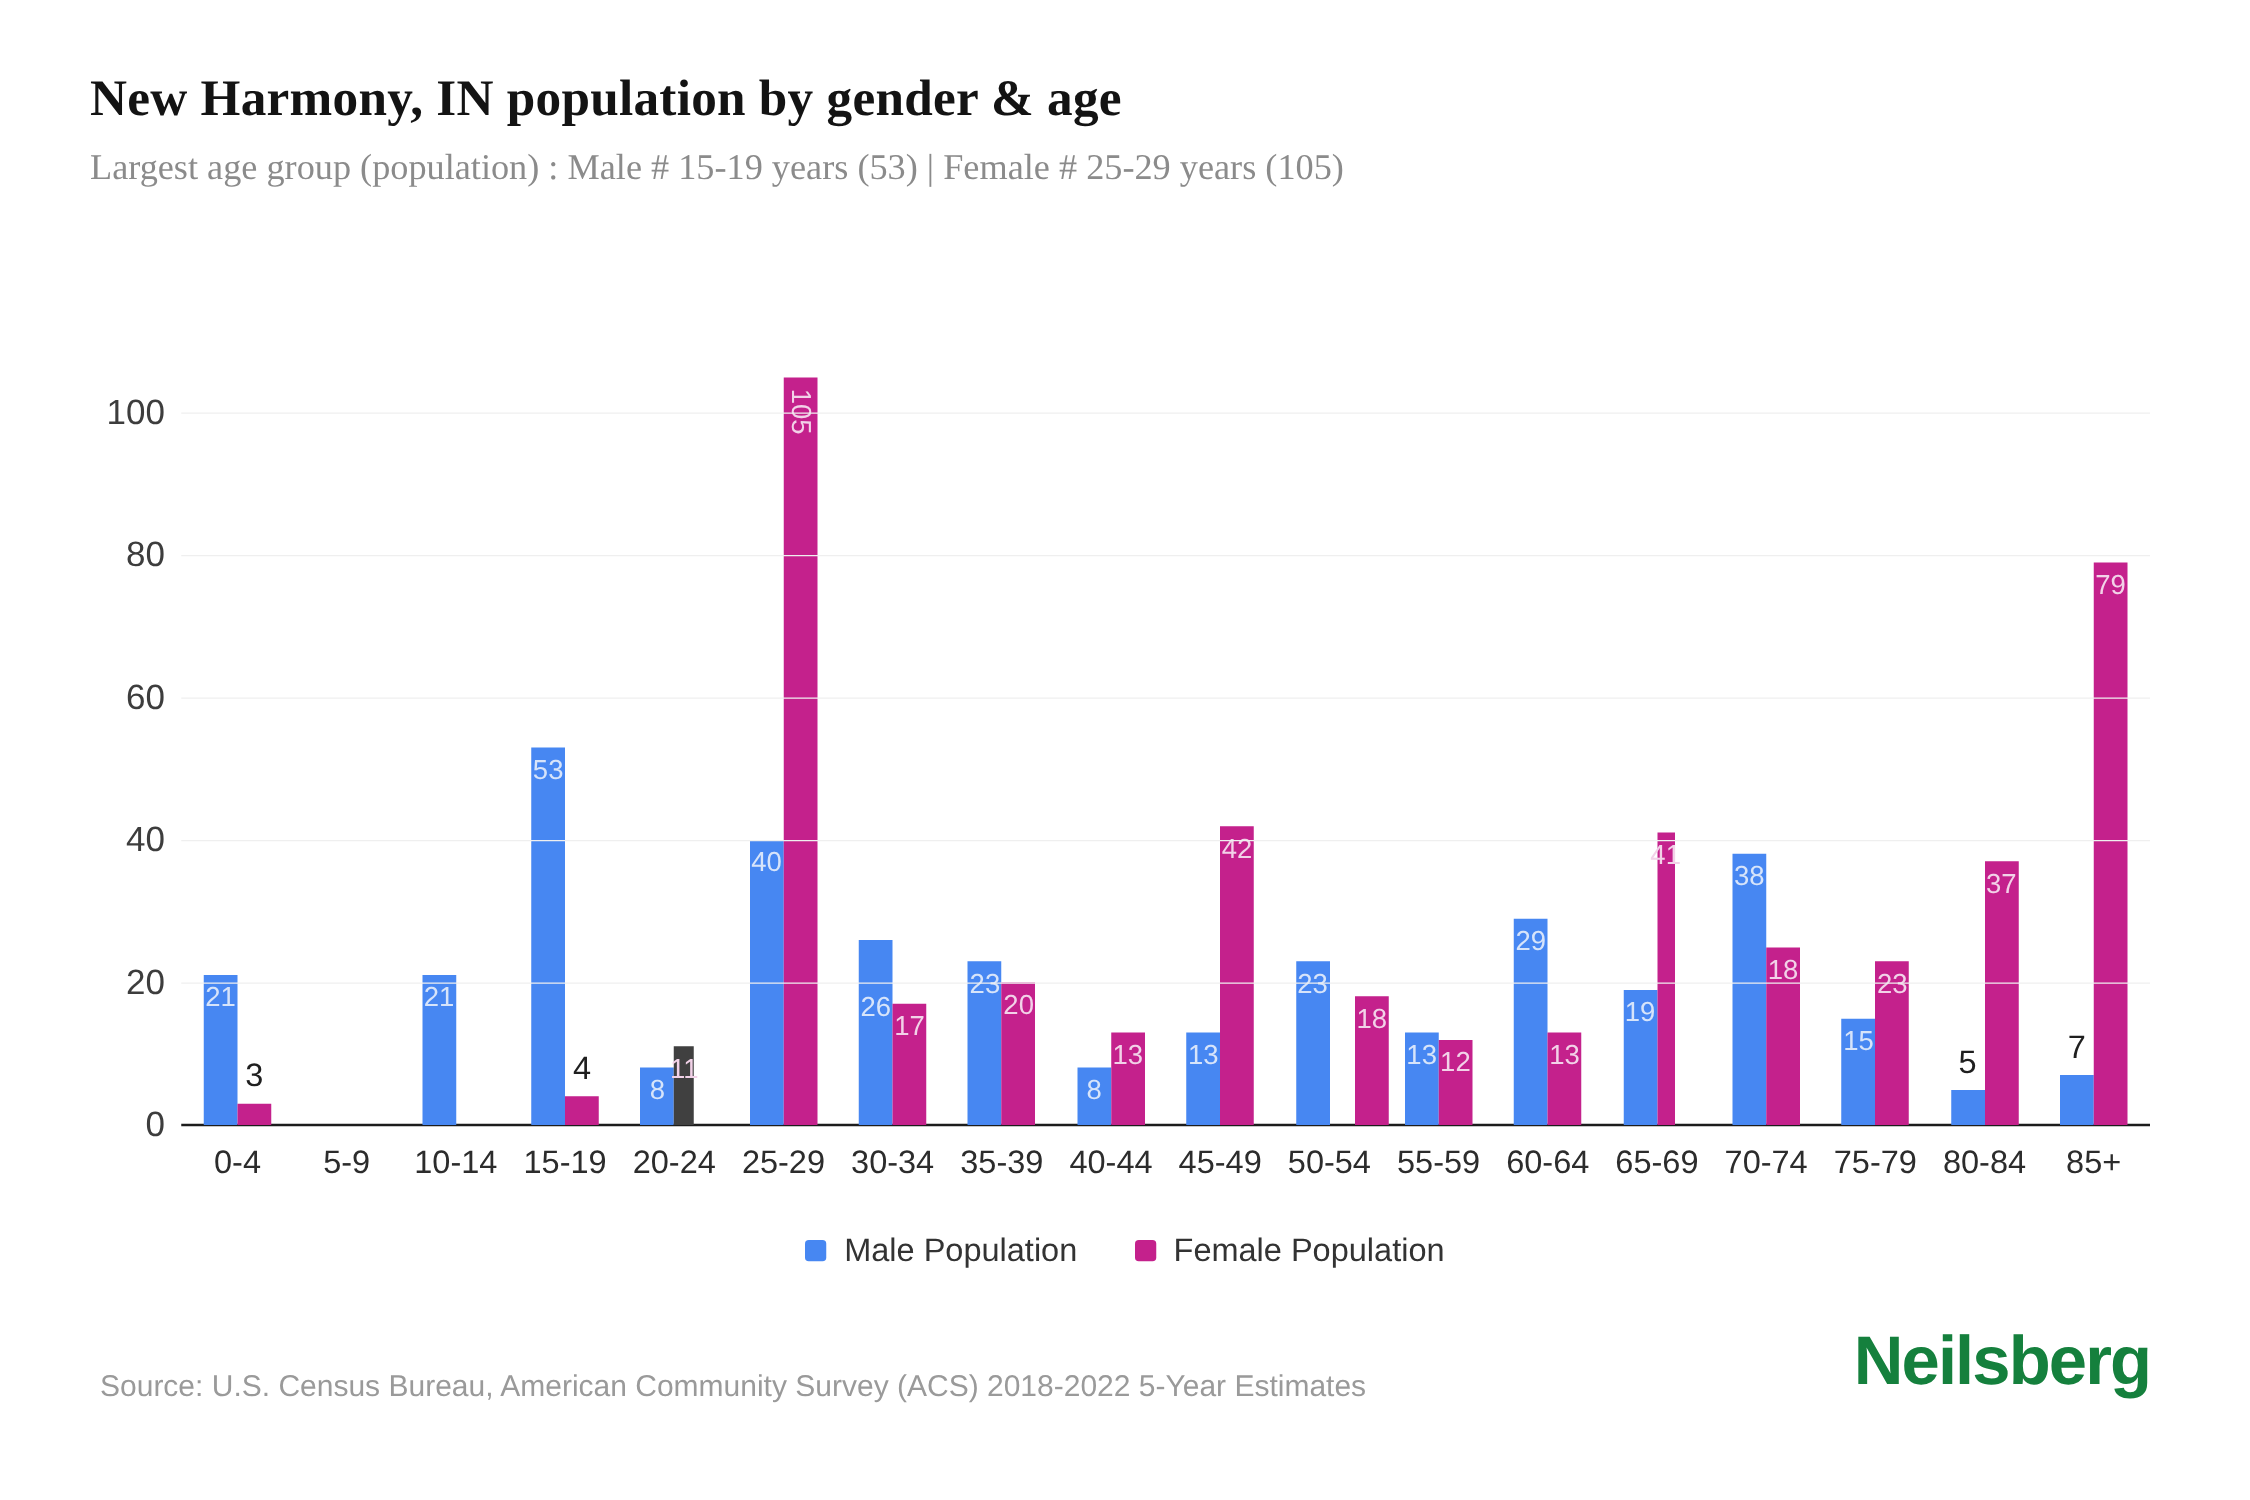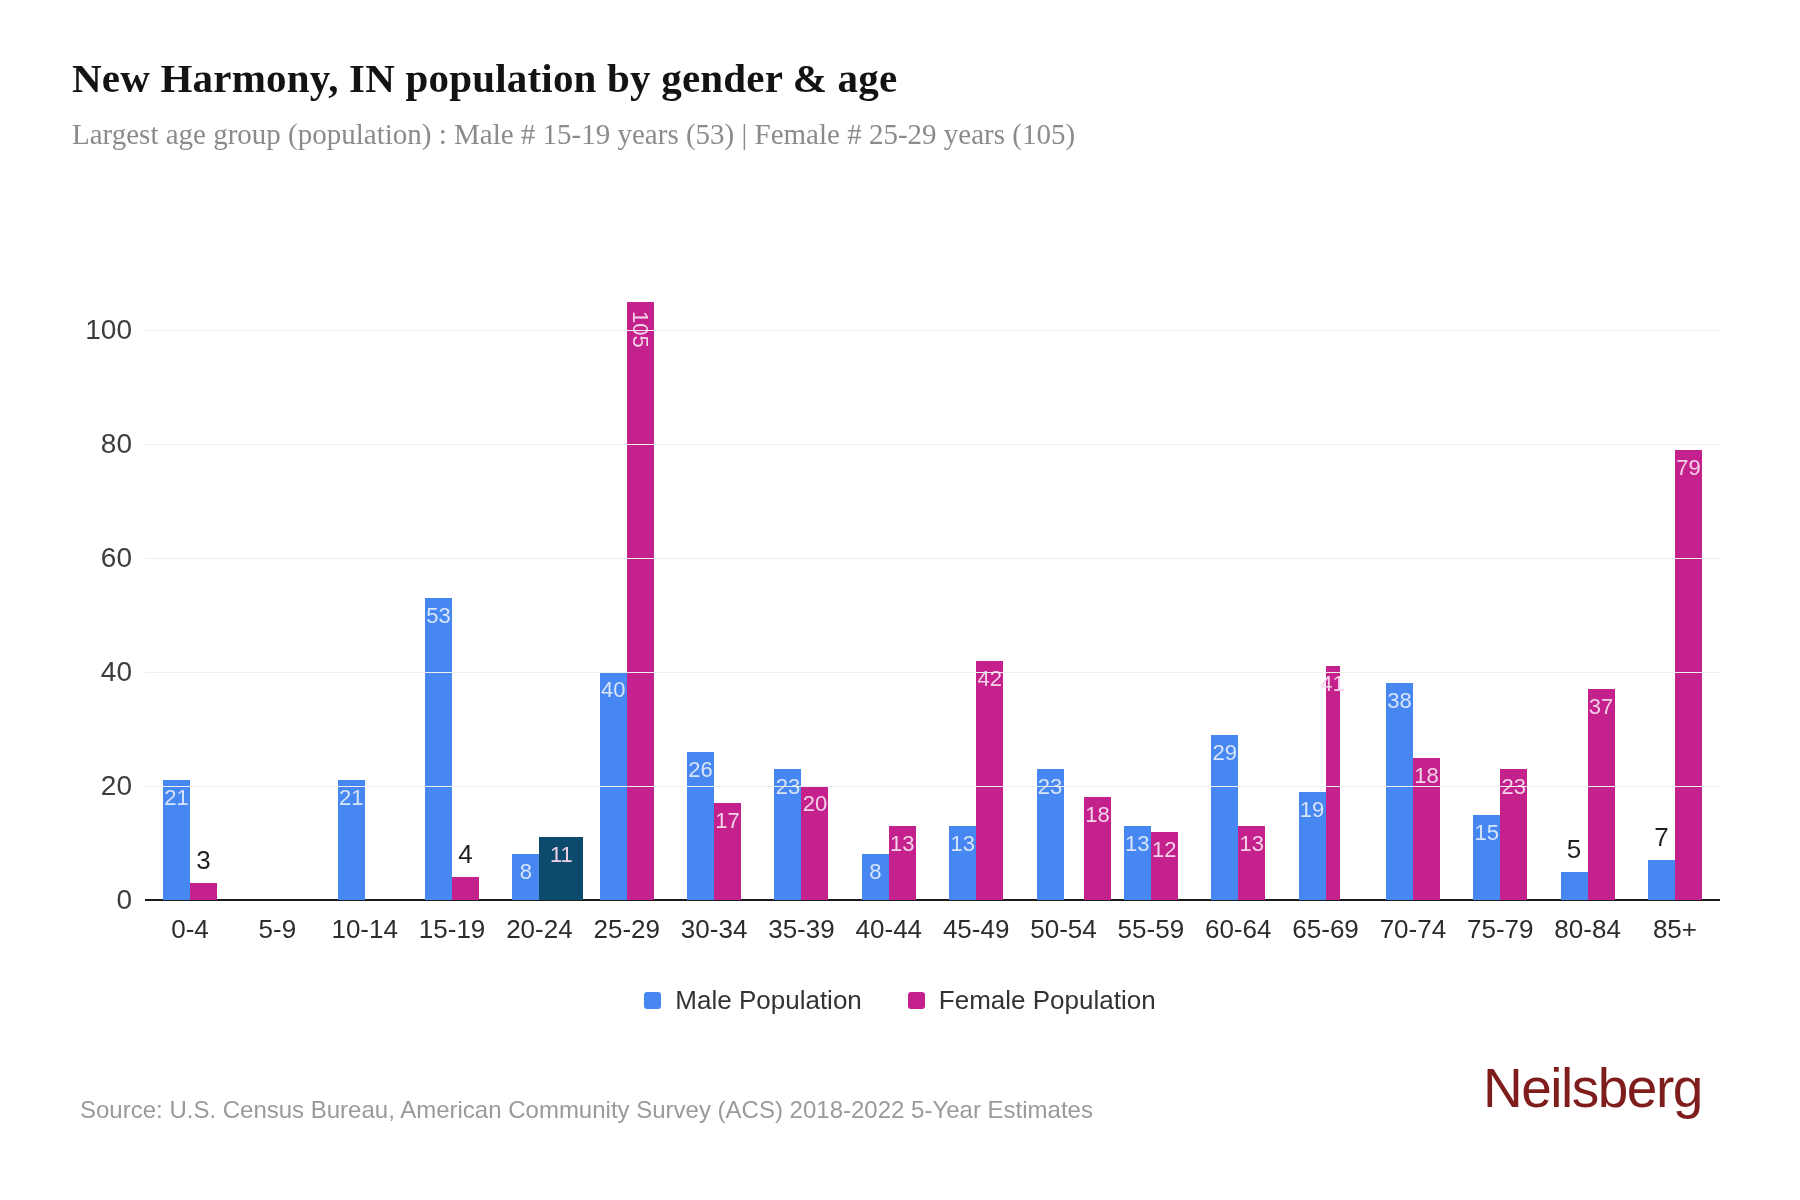--- a/index.html
+++ b/index.html
@@ -13,21 +13,21 @@
   .bar{position:absolute;bottom:0;}
   .bar-label-in{position:absolute;top:5px;left:-6px;right:-6px;text-align:center;font-size:22px;}
   .bar-label-in.rot{left:50%;right:auto;top:9px;transform:translateX(-50%);writing-mode:vertical-rl;}
   .bar-label-above{position:absolute;top:-38px;left:-26px;right:-26px;text-align:center;font-size:26px;color:#1f1f1f;}
   .x-tick{position:absolute;top:664px;width:96px;text-align:center;font-size:26px;color:#2c2c2c;}
   .legend{position:absolute;left:0;top:976px;width:1800px;height:48px;display:flex;justify-content:center;align-items:center;gap:46px;}
   .legend-item{display:flex;align-items:center;gap:14px;cursor:pointer;}
   .legend-swatch{width:17px;height:17px;border-radius:3px;flex:0 0 auto;}
   .legend-label{font-size:26px;color:#333333;}
   .source{position:absolute;left:80px;top:1096px;font-size:24px;color:#9a9a9a;}
-  .logo{position:absolute;left:1483px;top:1056px;font-size:55px;font-weight:400;color:#7f1d1d;letter-spacing:-1.5px;}
+  .logo{position:absolute;left:1483px;top:1056px;font-size:55px;font-weight:700;color:#15803d;letter-spacing:-1.5px;}
 </style>
 </head>
 <body>
 
 <div class="canvas">
   <div class="title">New Harmony, IN population by gender &amp; age</div>
   <div class="subtitle">Largest age group (population) : Male # 15-19 years (53) | Female # 25-29 years (105)</div>
 
   <div>
     <div class="plot">
@@ -47,33 +47,33 @@
         <div class="bar" style="left: 280.05px; width: 27px; height: 302.1px; background: rgb(71, 135, 242);">
           <span class="bar-label-in" style="color: rgb(215, 228, 250);">53</span>
         </div>
         <div class="bar" style="left: 307.05px; width: 27px; height: 22.8px; background: rgb(196, 33, 140);">
           <span class="bar-label-above">4</span>
         </div>
         <div class="x-tick" style="left: 259.05px;">15-19</div>
         <div class="bar" style="left: 367.4px; width: 27px; height: 45.6px; background: rgb(71, 135, 242);">
           <span class="bar-label-in" style="color: rgb(215, 228, 250);">8</span>
         </div>
-        <div class="bar" style="left: 394.4px; width: 44px; height: 62.7px; background: #0c4a6e;">
+        <div class="bar" style="left: 394.4px; width: 16px; height: 62.7px; background: #404040;">
           <span class="bar-label-in" style="color: rgb(242, 210, 232);">11</span>
         </div>
         <div class="x-tick" style="left: 346.4px;">20-24</div>
         <div class="bar" style="left: 454.75px; width: 27px; height: 228px; background: rgb(71, 135, 242);">
           <span class="bar-label-in" style="color: rgb(215, 228, 250);">40</span>
         </div>
         <div class="bar" style="left: 481.75px; width: 27px; height: 598.5px; background: rgb(196, 33, 140);">
           <span class="bar-label-in rot" style="color: rgb(242, 210, 232);">105</span>
         </div>
         <div class="x-tick" style="left: 433.75px;">25-29</div>
         <div class="bar" style="left: 542.1px; width: 27px; height: 148.2px; background: rgb(71, 135, 242);">
-          <span class="bar-label-in" style="color: rgb(215, 228, 250);">26</span>
+          <span class="bar-label-in" style="color: rgb(215, 228, 250); margin-top: 36px;">26</span>
         </div>
         <div class="bar" style="left: 569.1px; width: 27px; height: 96.9px; background: rgb(196, 33, 140);">
           <span class="bar-label-in" style="color: rgb(242, 210, 232);">17</span>
         </div>
         <div class="x-tick" style="left: 521.1px;">30-34</div>
         <div class="bar" style="left: 629.45px; width: 27px; height: 131.1px; background: rgb(71, 135, 242);">
           <span class="bar-label-in" style="color: rgb(215, 228, 250);">23</span>
         </div>
         <div class="bar" style="left: 656.45px; width: 27px; height: 114px; background: rgb(196, 33, 140);">
           <span class="bar-label-in" style="color: rgb(242, 210, 232);">20</span>

